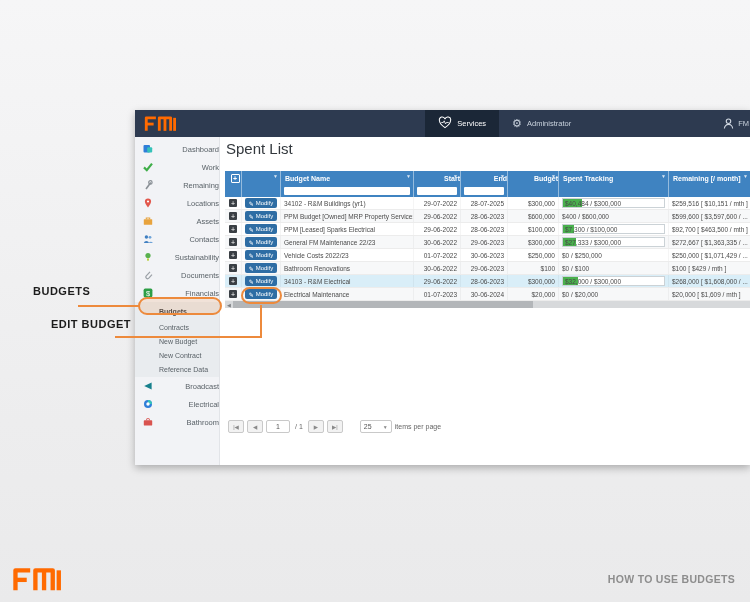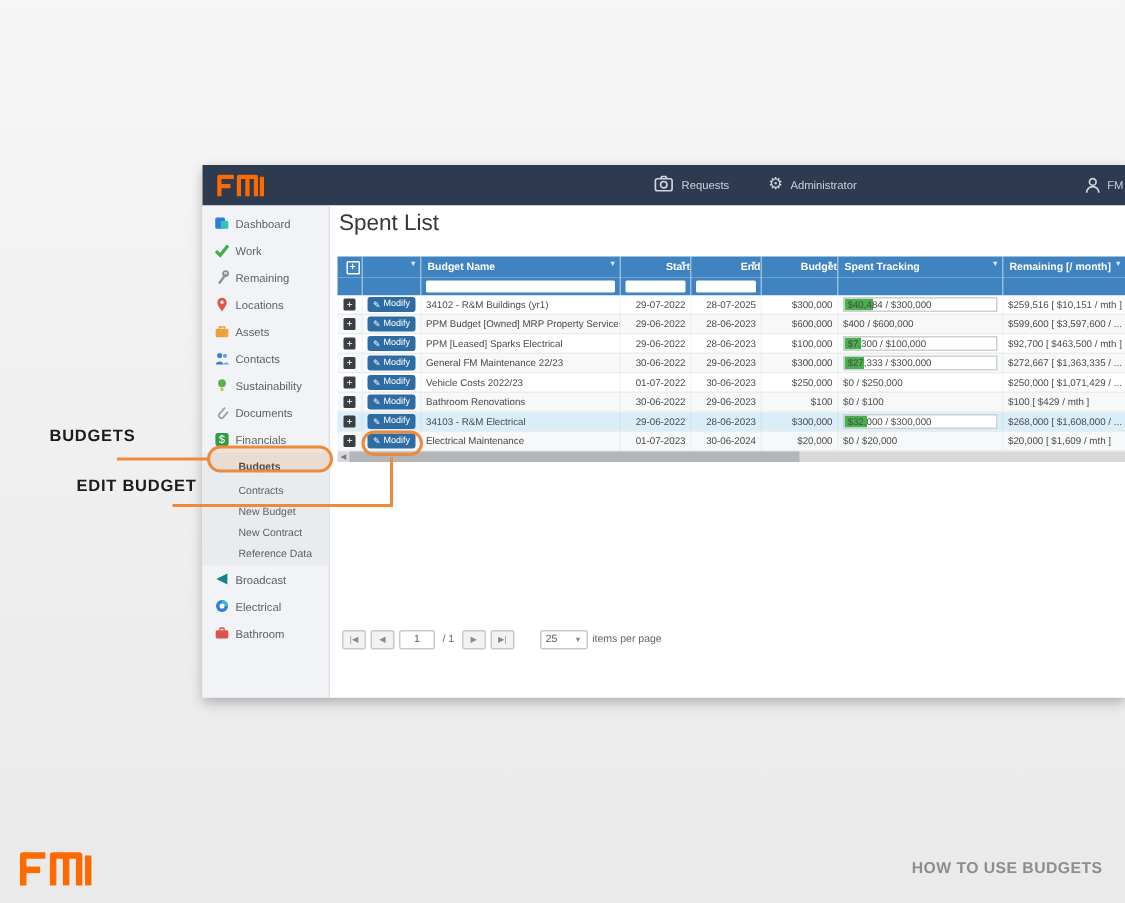--- a/index.html
+++ b/index.html
@@ -16,21 +16,21 @@
   .nav-item { display:flex; align-items:center; gap:5px; padding:0 13px;
               color:#c9d2dd; font-size:7.5px; cursor:pointer; }
   .nav-item.active { background:#1b2737; color:#fff; }
   .gear-glyph { font-size:11px; line-height:1; }
   .user { display:flex; align-items:center; gap:3px; color:#c9d2dd; font-size:7.5px; padding-right:1px; }
 
   .appbody { display:flex; height:328px; }
   .sidebar { width:85px; background:#f2f3f6; border-right:1px solid #e2e4e8;
              padding-top:3px; flex-shrink:0; }
   .side-item { height:18px; display:flex; align-items:center; gap:4px; padding-left:8px;
-               font-size:7.5px; color:#5a6268; cursor:pointer; }
+               font-size:7.5px; color:#5a6268; cursor:pointer;justify-content:space-between; }
   .s-icon { width:10px; height:10px; flex-shrink:0; display:inline-flex; }
   .s-icon svg { width:10px; height:10px; }
   .side-sub { background:#e9ecef; padding:1px 0; }
   .sub-item { height:14px; display:flex; align-items:center; padding-left:24px;
               font-size:7px; color:#5a6268; cursor:pointer; }
   .sub-item.budgets { height:17px; font-weight:bold; color:#3a3f44; }
 
   .content { flex:1; position:relative; background:#fff; }
   .page-title { position:absolute; left:6px; top:3px; font-size:15px; color:#33383d; }
 
@@ -105,27 +105,26 @@
         <g stroke="#ff6a00" stroke-width="5" fill="none" stroke-linejoin="round">
           <path d="M4 28 V5 H21"></path>
             <path d="M4 16 H17"></path>
           <path d="M27 28 V5 H47 V28"></path>
             <path d="M37 5 V28"></path>
           <path d="M54 5 V28"></path>
         </g>
       </svg>
     </div>
     <div class="navgroup">
-        <div class="nav-item">
-          <span><svg width="13" height="13" viewBox="0 0 14 14">
-              <rect x="1" y="3.4" width="12" height="8.6" rx="1.5" fill="none" stroke="#cfd6e0" stroke-width="1.2"></rect>
-              <circle cx="7" cy="7.7" r="2.3" fill="none" stroke="#cfd6e0" stroke-width="1.2"></circle>
-              <path d="M4.6 3.4 L5.6 1.8 h2.8 L9.4 3.4" fill="none" stroke="#cfd6e0" stroke-width="1.2"></path>
+        <div class="nav-item active">
+          <span><svg width="14" height="13" viewBox="0 0 14 14">
+              <path d="M7 12.6 C2.2 9.2 1 6.8 1 4.9 A2.9 2.9 0 0 1 7 3.4 A2.9 2.9 0 0 1 13 4.9 C13 6.8 11.8 9.2 7 12.6 Z" fill="none" stroke="#fff" stroke-width="1.1"></path>
+              <path d="M3 7 h2.2 l.9 -1.8 1.5 3.4 .9 -1.6 h2.5" fill="none" stroke="#fff" stroke-width=".9"></path>
             </svg></span>
-          <span>Requests</span>
+          <span>Services</span>
         </div>
         <div class="nav-item">
           <span class="gear-glyph">⚙</span>
           <span>Administrator</span>
         </div>
       </div>
     <div class="user">
       <svg width="13" height="13" viewBox="0 0 14 14">
         <circle cx="7" cy="4.6" r="2.4" fill="none" stroke="#cfd6e0" stroke-width="1.2"></circle>
         <path d="M2.6 12.4 a4.4 4.4 0 0 1 8.8 0" fill="none" stroke="#cfd6e0" stroke-width="1.2"></path>

